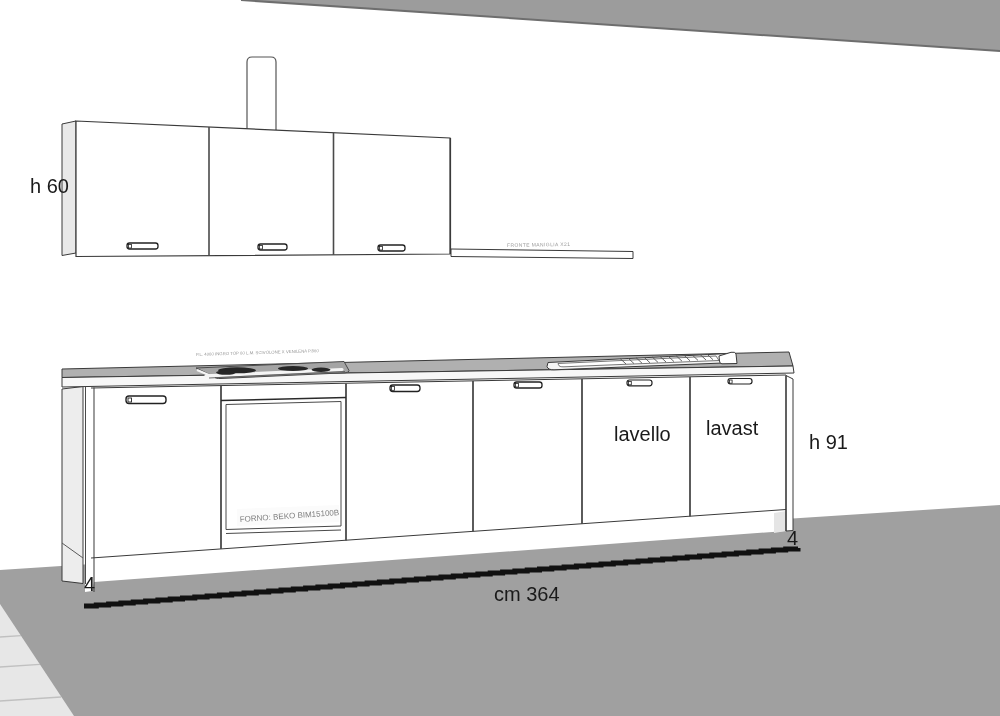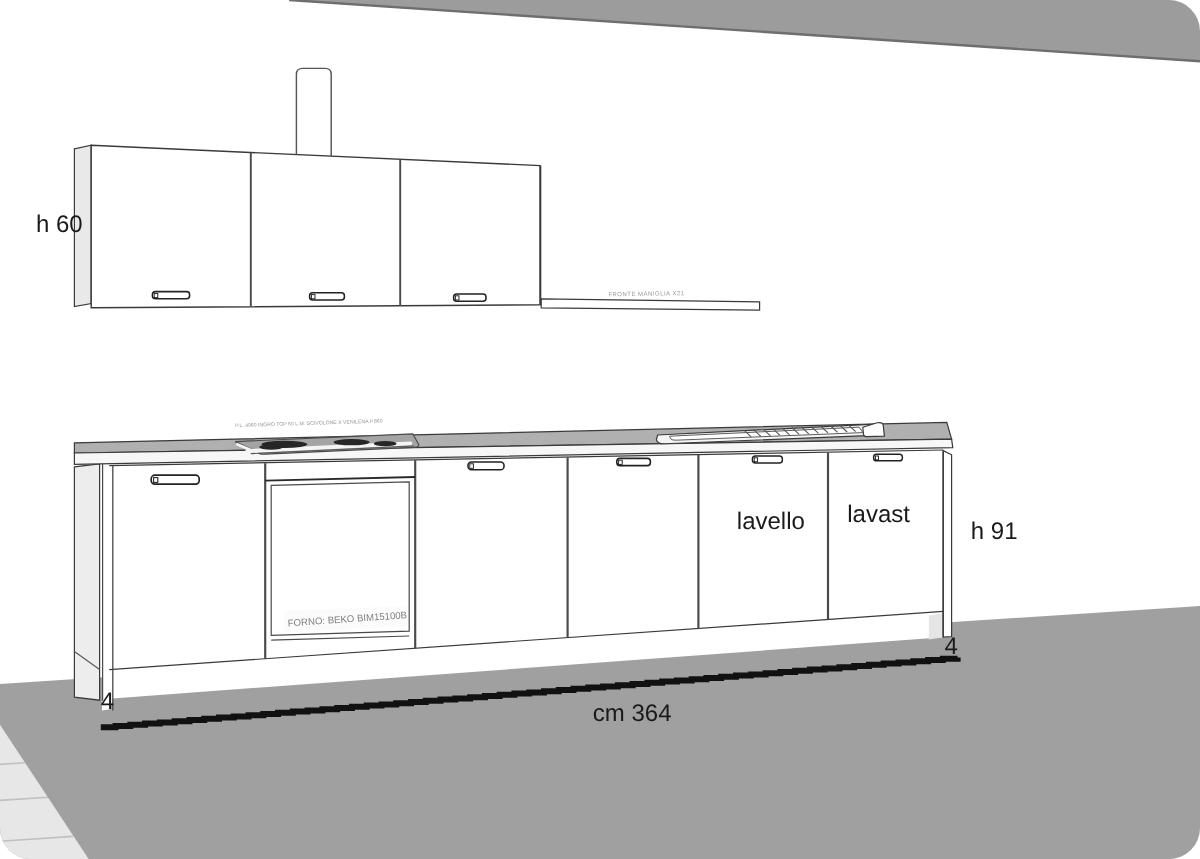--- a/index.html
+++ b/index.html
@@ -1,17 +1,17 @@
 <!DOCTYPE html>
 <html><head>
 <meta charset="utf-8">
 <style>
   html,body{margin:0;padding:0;background:#ffffff;}
   #scene{position:relative;width:1000px;height:716px;overflow:hidden;
-    font-family:"Liberation Sans", sans-serif;border-radius:26px;}
+    font-family:"Liberation Sans", sans-serif;}
   svg{position:absolute;left:0;top:0;}
 </style>
 </head>
 <body>
 <div id="scene">
 <svg width="1000" height="716" viewBox="0 0 1000 716">
 
   <rect x="0" y="0" width="1000" height="716" fill="#ffffff"></rect>
 
   <g>

